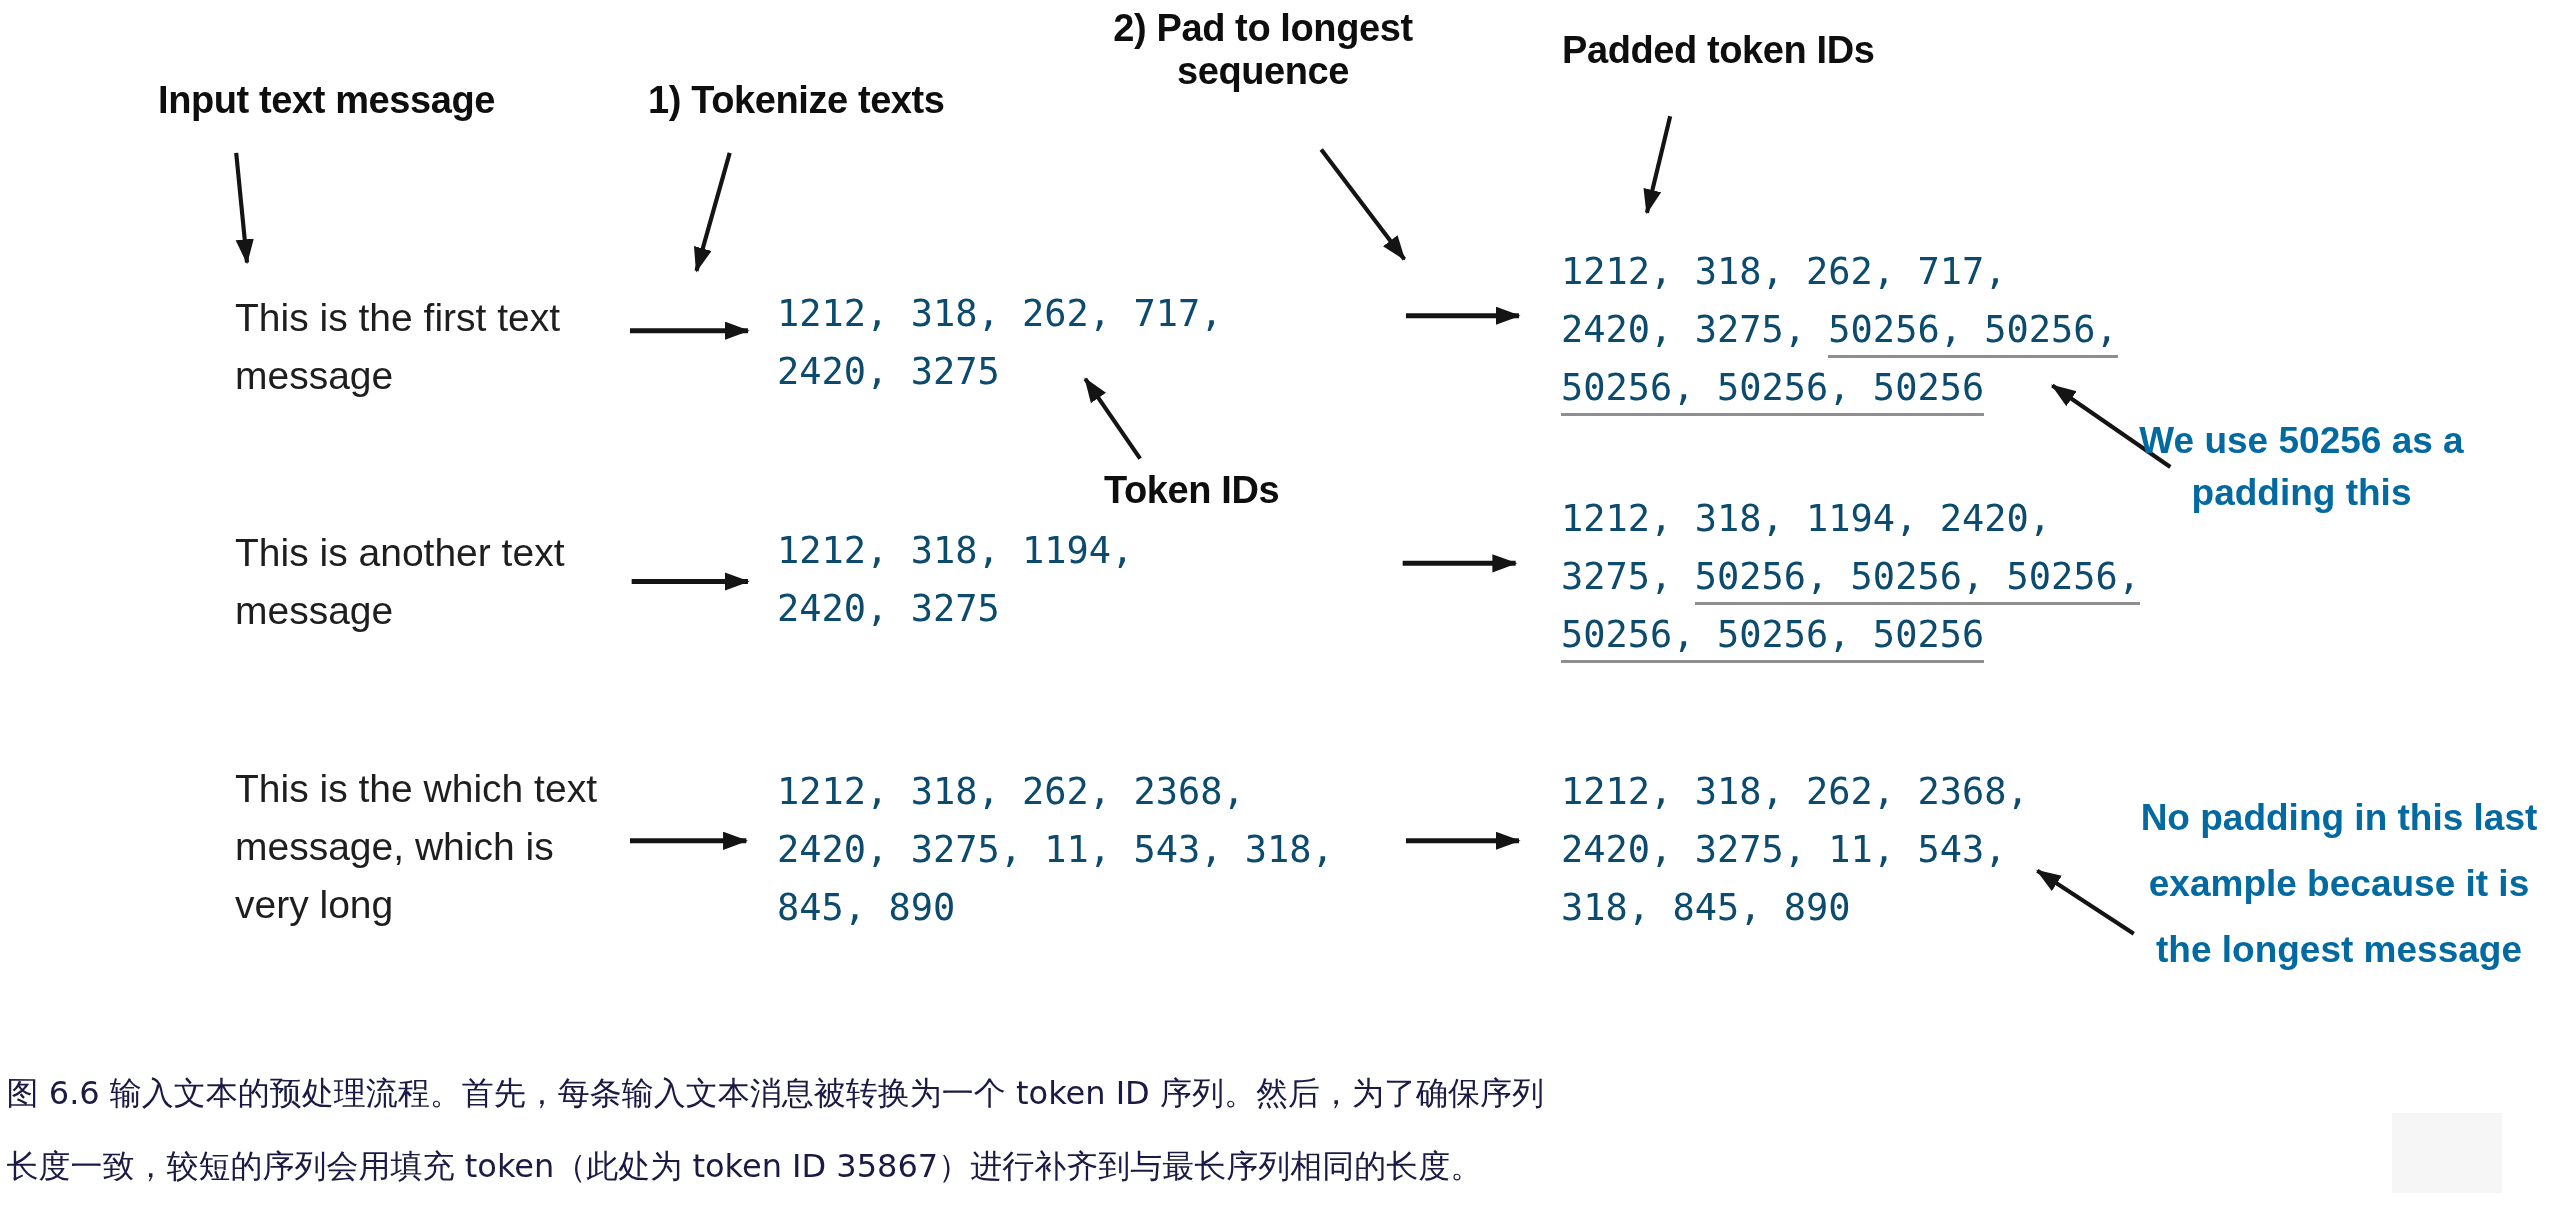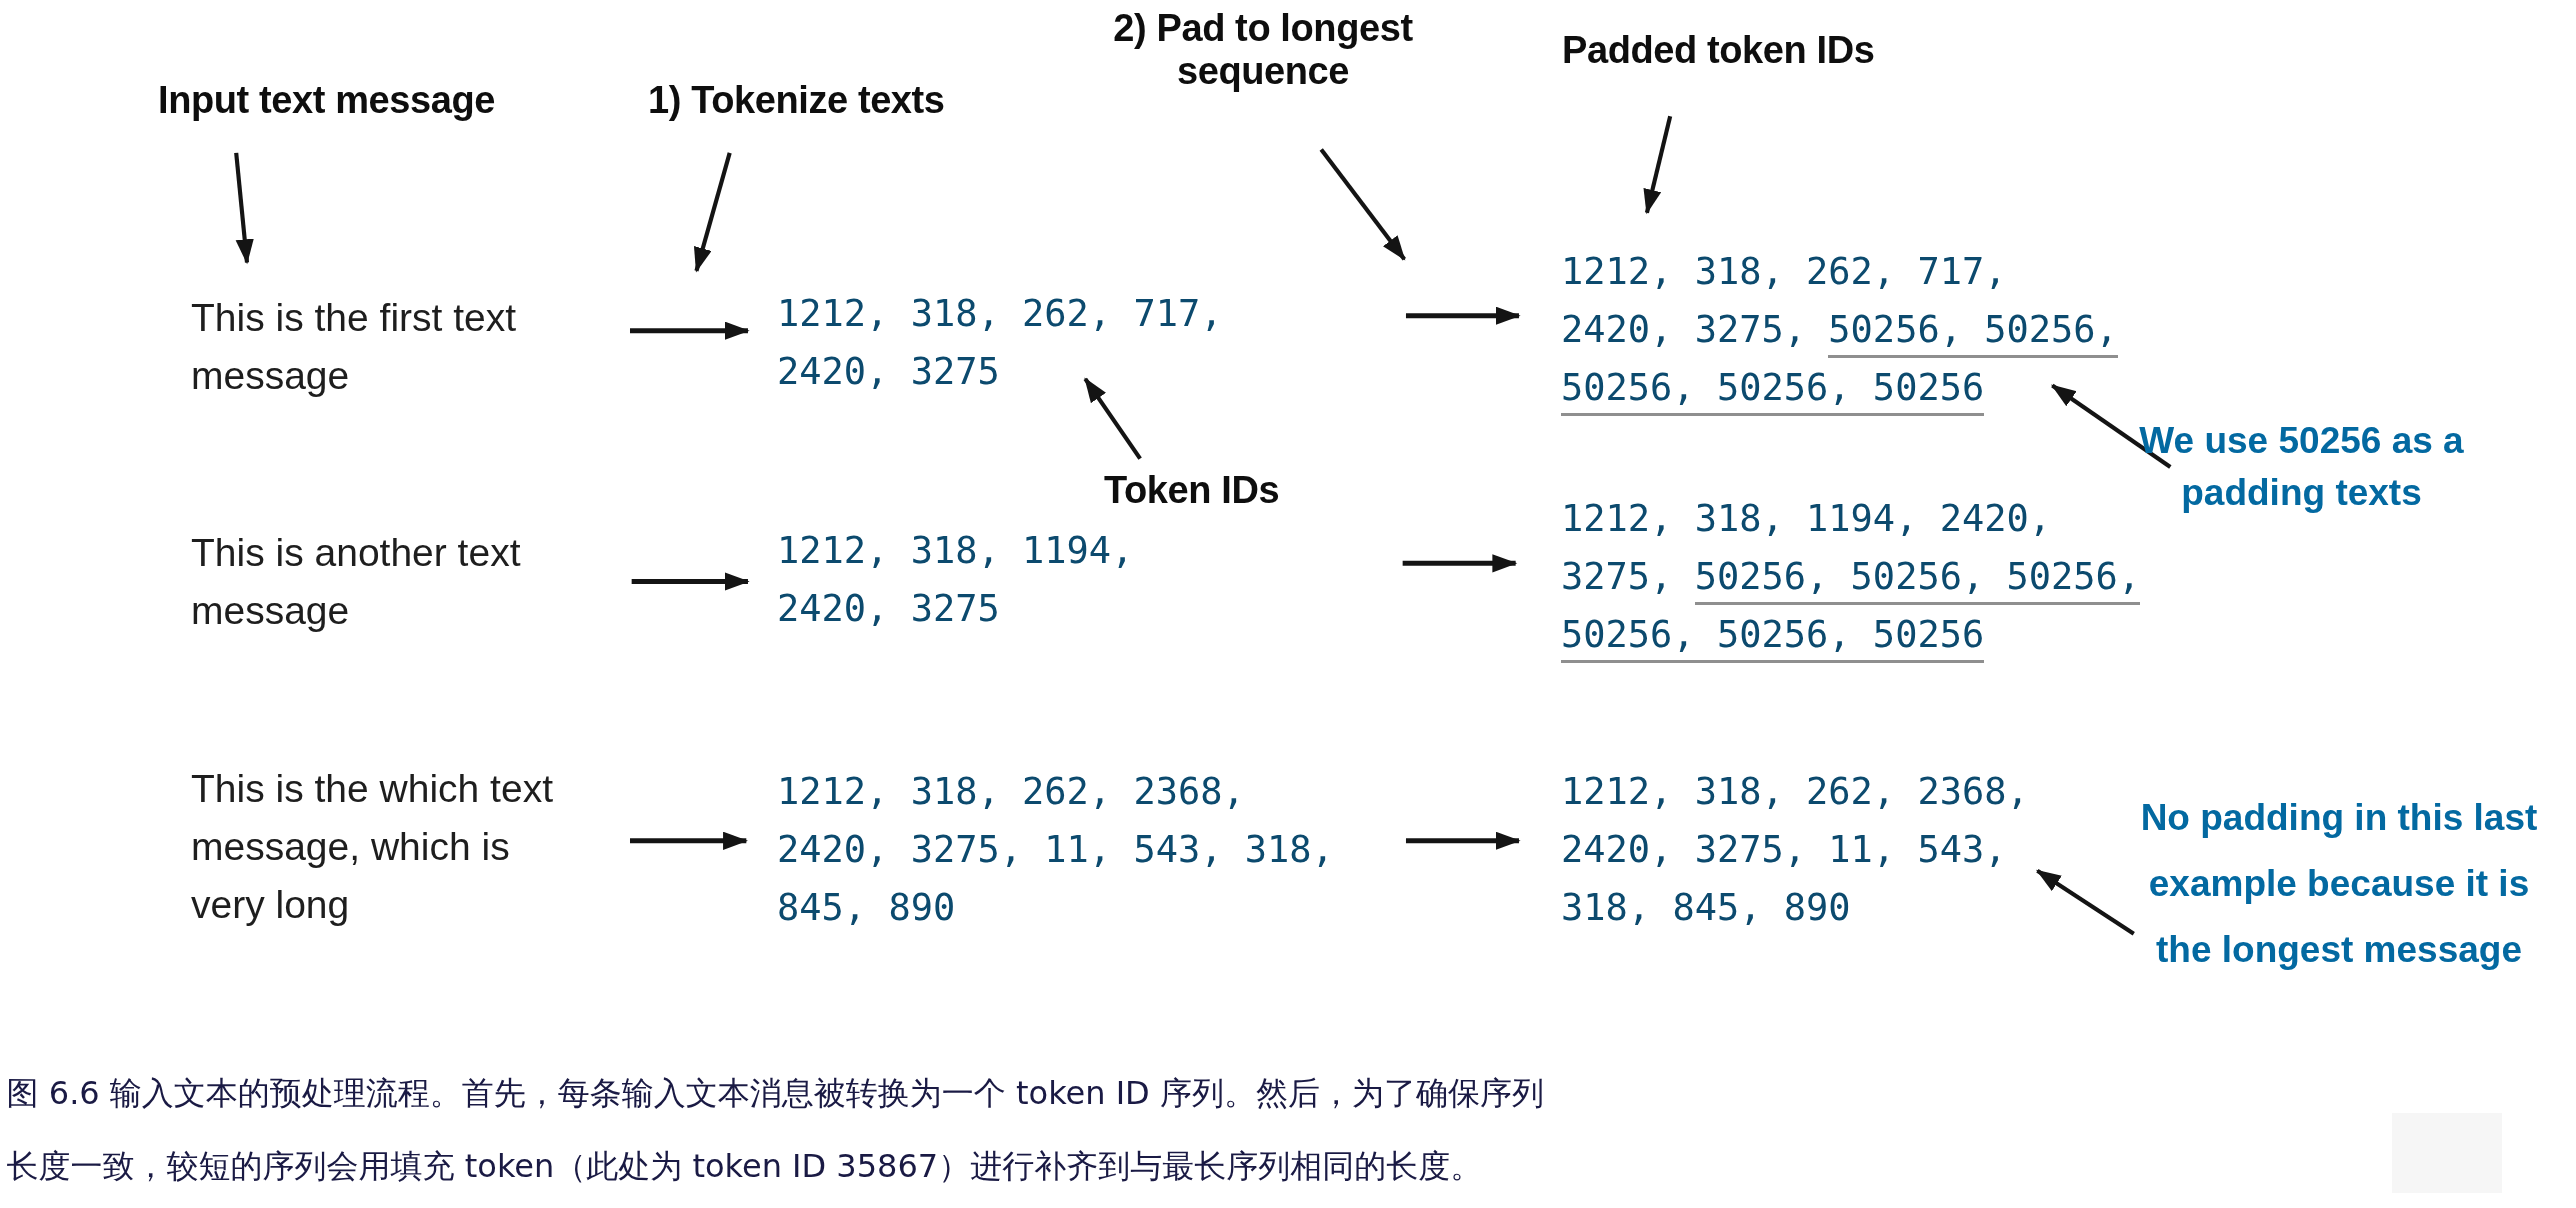--- a/index.html
+++ b/index.html
@@ -16,20 +16,21 @@
     font-size:38px;
     color:#0e0e0e;
     letter-spacing:-0.4px;
     white-space:nowrap;
   }
   .msg{
     font-size:39px;
     color:#1e1e1e;
     line-height:58px;
     white-space:nowrap;
+    margin-left:44px;
   }
   .mono{
     font-family:"DejaVu Sans Mono",monospace;
     font-size:37px;
     color:#0c4a6e;
     line-height:58px;
     white-space:nowrap;
   }
   .mono .line{height:58px;}
   .msg .line{height:58px;}
@@ -101,21 +102,21 @@
     <div class="line">1212, 318, 262, 717,</div>
     <div class="line">2420, 3275</div>
   </div>
   <div class="abs mono" style="left:1561px;top:243px;">
     <div class="line"><span>1212, 318, 262, 717,</span><span class="und"></span></div>
     <div class="line"><span>2420, 3275, </span><span class="und">50256, 50256,</span></div>
     <div class="line"><span></span><span class="und">50256, 50256, 50256</span></div>
   </div>
   <div class="abs note" style="left:2069px;top:415px;width:465px;line-height:52px;">
     <div>We use 50256 as a</div>
-    <div>padding texts</div>
+    <div>padding this</div>
   </div>
 
   <div class="abs msg" style="left:191px;top:524px;">
     <div class="line">This is another text</div>
     <div class="line">message</div>
   </div>
   <div class="abs mono" style="left:777px;top:522px;">
     <div class="line">1212, 318, 1194,</div>
     <div class="line">2420, 3275</div>
   </div>

